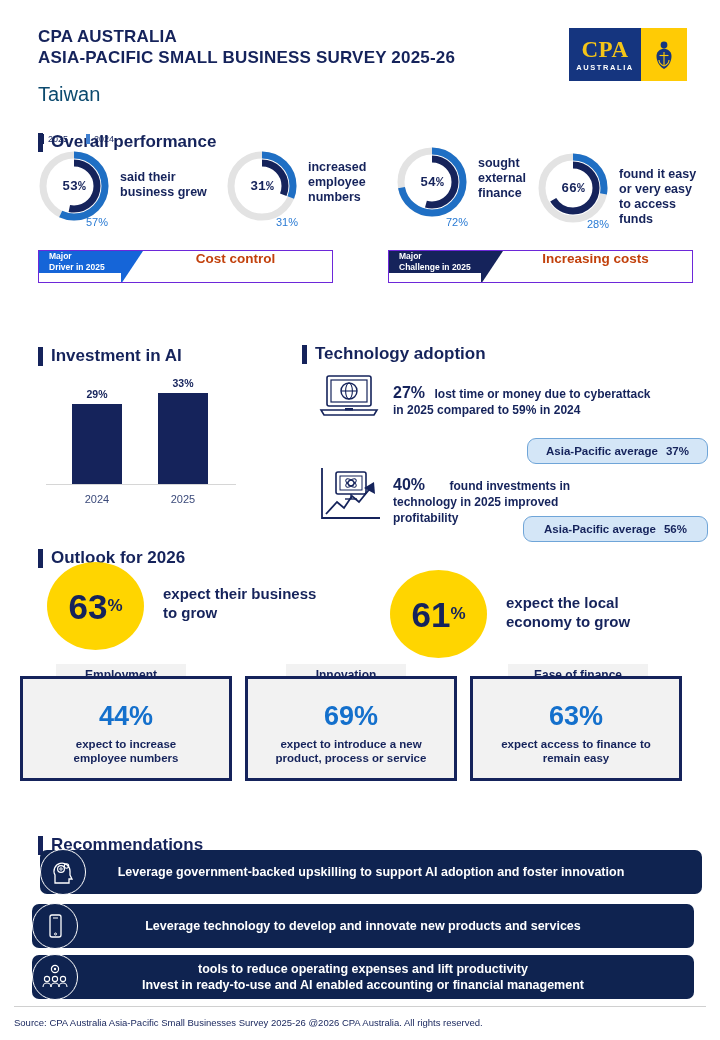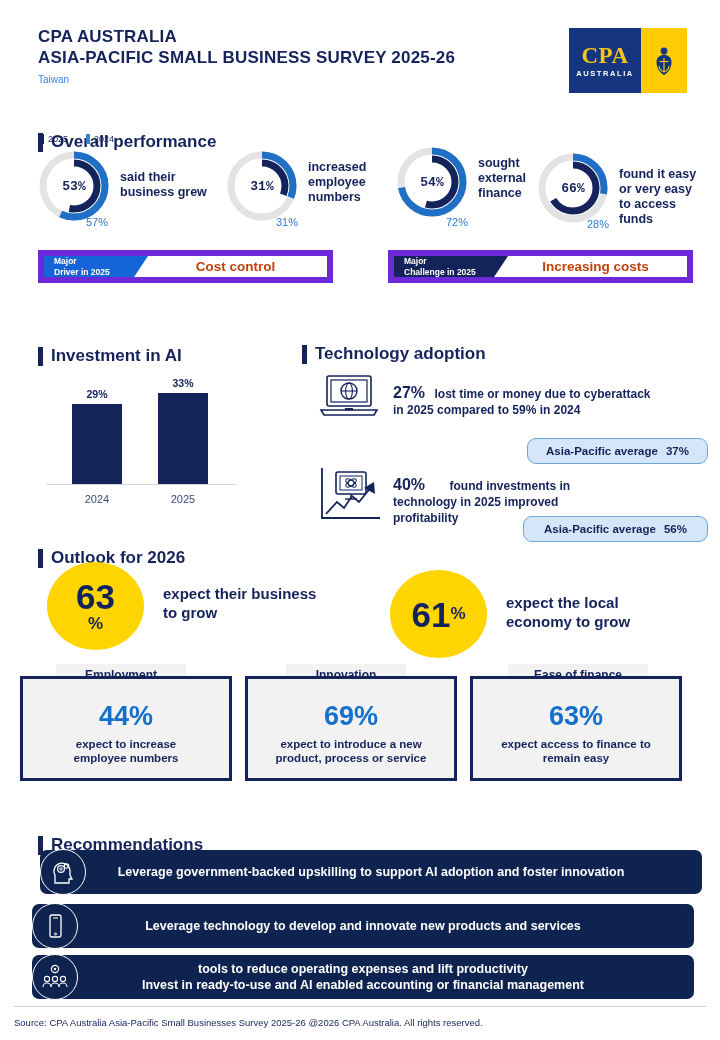--- a/index.html
+++ b/index.html
@@ -9,23 +9,23 @@
     font-family: "Liberation Sans", sans-serif;
     color: #15235b;
     overflow: hidden;
     position: relative;
   }
 
   
   .header { position: absolute; left: 38px; top: 26px; }
   .header .line1 { font-size: 17px; font-weight: bold; letter-spacing: .2px; color: #15235b; line-height: 21px; }
   .header .line2 { font-size: 17px; font-weight: bold; letter-spacing: .2px; color: #15235b; line-height: 21px; }
-  .header .country { font-size: 10px; font-weight: normal; color: #3b82f6; line-height: 20px; margin-top: 2px; }
-
-  .logo { position: absolute; left: 569px; top: 28px; width: 118px; height: 65px; display: flex; }
+  .header .country { font-size: 20px; font-weight: normal; color: #0c4a6e; line-height: 20px; margin-top: 16px; }
+
+  .logo { position: absolute; left: 569px; top: 28px; width: 118px; height: 53px; display: flex; }
   .logo-left { width: 72px; background: #15357f; display: flex; flex-direction: column; align-items: center; justify-content: center; }
   .logo-cpa { color: #f5c518; font-family: "Liberation Serif", serif; font-size: 23px; font-weight: bold; letter-spacing: .5px; line-height: 23px; }
   .logo-aus { color: #ffffff; font-size: 7.5px; font-weight: bold; letter-spacing: 1.6px; margin-top: 2px; }
   .logo-right { width: 46px; background: #ffcb05; display: flex; align-items: center; justify-content: center; }
 
   
   .sec-head { position: absolute; display: flex; align-items: center; gap: 8px; margin-top: 24px; }
   .sec-bar { width: 5px; height: 19px; background: #15235b; display: block; }
   .sec-title { font-size: 17px; font-weight: bold; color: #15235b; }
 
@@ -41,21 +41,21 @@
   .donut-svg { position: absolute; left: 0; top: 0; }
   .donut-center {
     position: absolute; left: 0; top: 0; width: 72px; height: 72px;
     display: flex; align-items: center; justify-content: center;
     font-size: 13px; font-weight: bold; color: #15235b; font-family: Liberation Mono, monospace;
   }
   .donut-sub { position: absolute; font-size: 11px; color: #2a7bd4; font-weight: normal; }
   .donut-text { font-size: 12.5px; font-weight: bold; color: #15235b; line-height: 15px; }
 
   
-  .banner { position: absolute; height: 33px; border: 6px solid #6d28d9; background: #ffffff; display: flex; align-items: center; overflow: hidden; }
+  .banner { position: absolute; height: 33px; border: 1px solid #6d28d9; background: #ffffff; display: flex; align-items: flex-start; overflow: hidden; }
   .banner-tag { position: relative; display: flex; flex-direction: column; justify-content: center; padding-left: 10px; color: #ffffff; font-size: 8.5px; font-weight: bold; line-height: 11px; }
   .banner-tag::after { content: ""; position: absolute; right: -22px; top: 0; width: 0; height: 0; border-style: solid; border-width: 0 0 33px 22px; border-color: transparent transparent transparent currentColor; }
   .tag-blue { background: #1565d8; color: #1565d8; }
   .tag-blue .tag-txt { color: #ffffff; position: relative; z-index: 2; }
   .tag-navy { background: #15235b; color: #15235b; }
   .tag-navy .tag-txt { color: #ffffff; position: relative; z-index: 2; }
   .banner-value { flex: 1; display: flex; align-items: center; justify-content: center; font-size: 13.5px; font-weight: bold; color: #c2410c; padding-left: 18px; }
 
   
   .chart-area { position: absolute; left: 46px; top: 352px; width: 190px; height: 155px; }
@@ -285,21 +285,21 @@
 <div class="pill" style="left:523px; top:516px; width:185px;">
   <span>Asia-Pacific average</span>
   <span style="margin-left:8px;">56%</span>
 </div>
 
 <div class="sec-head" style="left:38px; top:524px;">
   <span class="sec-bar"></span>
   <span class="sec-title">Outlook for 2026</span>
 </div>
 
-<div class="circle-stat" style="left:47px; top:562px; width:97px; height:88px;flex-direction:column;">
+<div class="circle-stat" style="left:47px; top:562px; width:97px; height:88px;">
   <span class="circle-num">63</span>
     <span class="circle-pct">%</span>
 </div>
 <div class="circle-label" style="left:163px; top:584px;">
   <div>expect their business</div>
   <div>to grow</div>
 </div>
 
 <div class="circle-stat" style="left:390px; top:570px; width:97px; height:88px;">
   <span class="circle-num">61</span>

